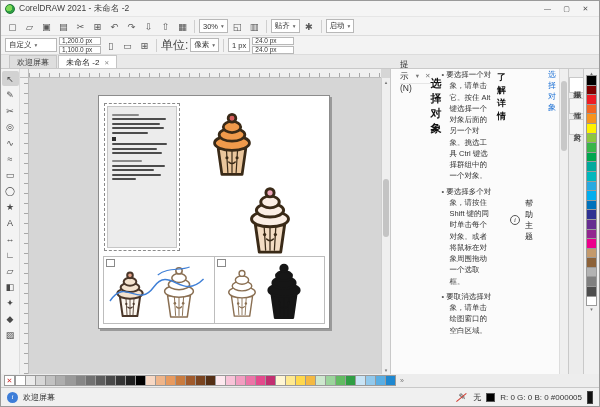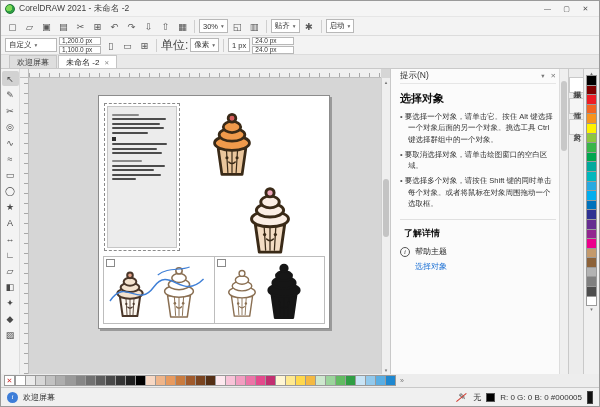--- a/index.html
+++ b/index.html
@@ -59,21 +59,21 @@
   .sq{width:4px;height:4px;background:#2d2d2d;margin:3px 0 1px}
 
   .cupcake{position:absolute}
   .bottom-box{position:absolute;left:4px;top:160px;width:222px;height:68px;border:1px solid #bdbdbd;display:flex;background:#fff}
   .cell{flex:1;position:relative}
   .cell + .cell{border-left:1px solid #bdbdbd}
   .cell-icon{position:absolute;left:2px;top:2px;width:9px;height:8px;background:#fff;border:1px solid #8a8a8a;font-size:5px;line-height:7px;text-align:center;color:#555;z-index:3}
   .scribble{position:absolute;left:0;top:0;width:100%;height:100%;z-index:2;pointer-events:none}
 
   
-  .docker{width:178px;background:#fbfbfb;border-left:1px solid #c9c9c9;position:relative;padding:0 12px 0 9px;display:flex;flex-direction:column}
+  .docker{width:178px;background:#fbfbfb;border-left:1px solid #c9c9c9;position:relative;padding:0 12px 0 9px;display:flex;flex-direction:row}
   .docker-header{height:15px;display:flex;align-items:center;font-size:8.5px;color:#333;border-bottom:1px solid #e6e6e6;gap:4px}
   .docker-header .hico{margin-left:auto;font-size:6.5px;color:#777}
   .docker-header .hico + .hico{margin-left:2px}
   .h1{font-size:11px;font-weight:bold;color:#111;margin:7px 0 5px}
   .tool-row{display:flex;align-items:center;gap:4px;font-size:8.5px;font-weight:bold;color:#222;margin-bottom:4px}
   .tool-row .tico{width:11px;height:11px;border:1px solid #bbb;background:#fff;display:flex;align-items:center;justify-content:center;font-size:7px;color:#444}
   .bullets{list-style:none;font-size:7.5px;line-height:1.5;color:#333}
   .bullets li{padding-left:8px;text-indent:-8px;margin-bottom:4px}
   .bullets li::before{content:"• ";color:#555}
   .divider{height:1px;background:#e0e0e0;margin:6px 0 5px}
@@ -314,22 +314,22 @@
     <div class="docker">
       <div class="docker-header">
         <span>提示(N)</span>
         <span class="hico">▾</span>
         <span class="hico">✕</span>
       </div>
       <div class="h1">选择对象</div>
       <ul class="bullets">
 
       <li>要选择一个对象，请单击它。按住 Alt 键选择一个对象后面的另一个对象。挑选工具 Ctrl 键选择群组中的一个对象。</li>
+          <li>要选择多个对象，请按住 Shift 键的同时单击每个对象。或者将鼠标在对象周围拖动一个选取框。</li>
           <li>要取消选择对象，请单击绘图窗口的空白区域。</li>
-          <li>要选择多个对象，请按住 Shift 键的同时单击每个对象。或者将鼠标在对象周围拖动一个选取框。</li>
         </ul>
       <div class="divider"></div>
       <div class="learn">了解详情</div>
       <div class="help-row">
         <span class="info-ico">i</span>
         <span>帮助主题</span>
       </div>
       <a class="link">选择对象</a>
       <div class="dscroll">
         <div class="dthumb"></div>

